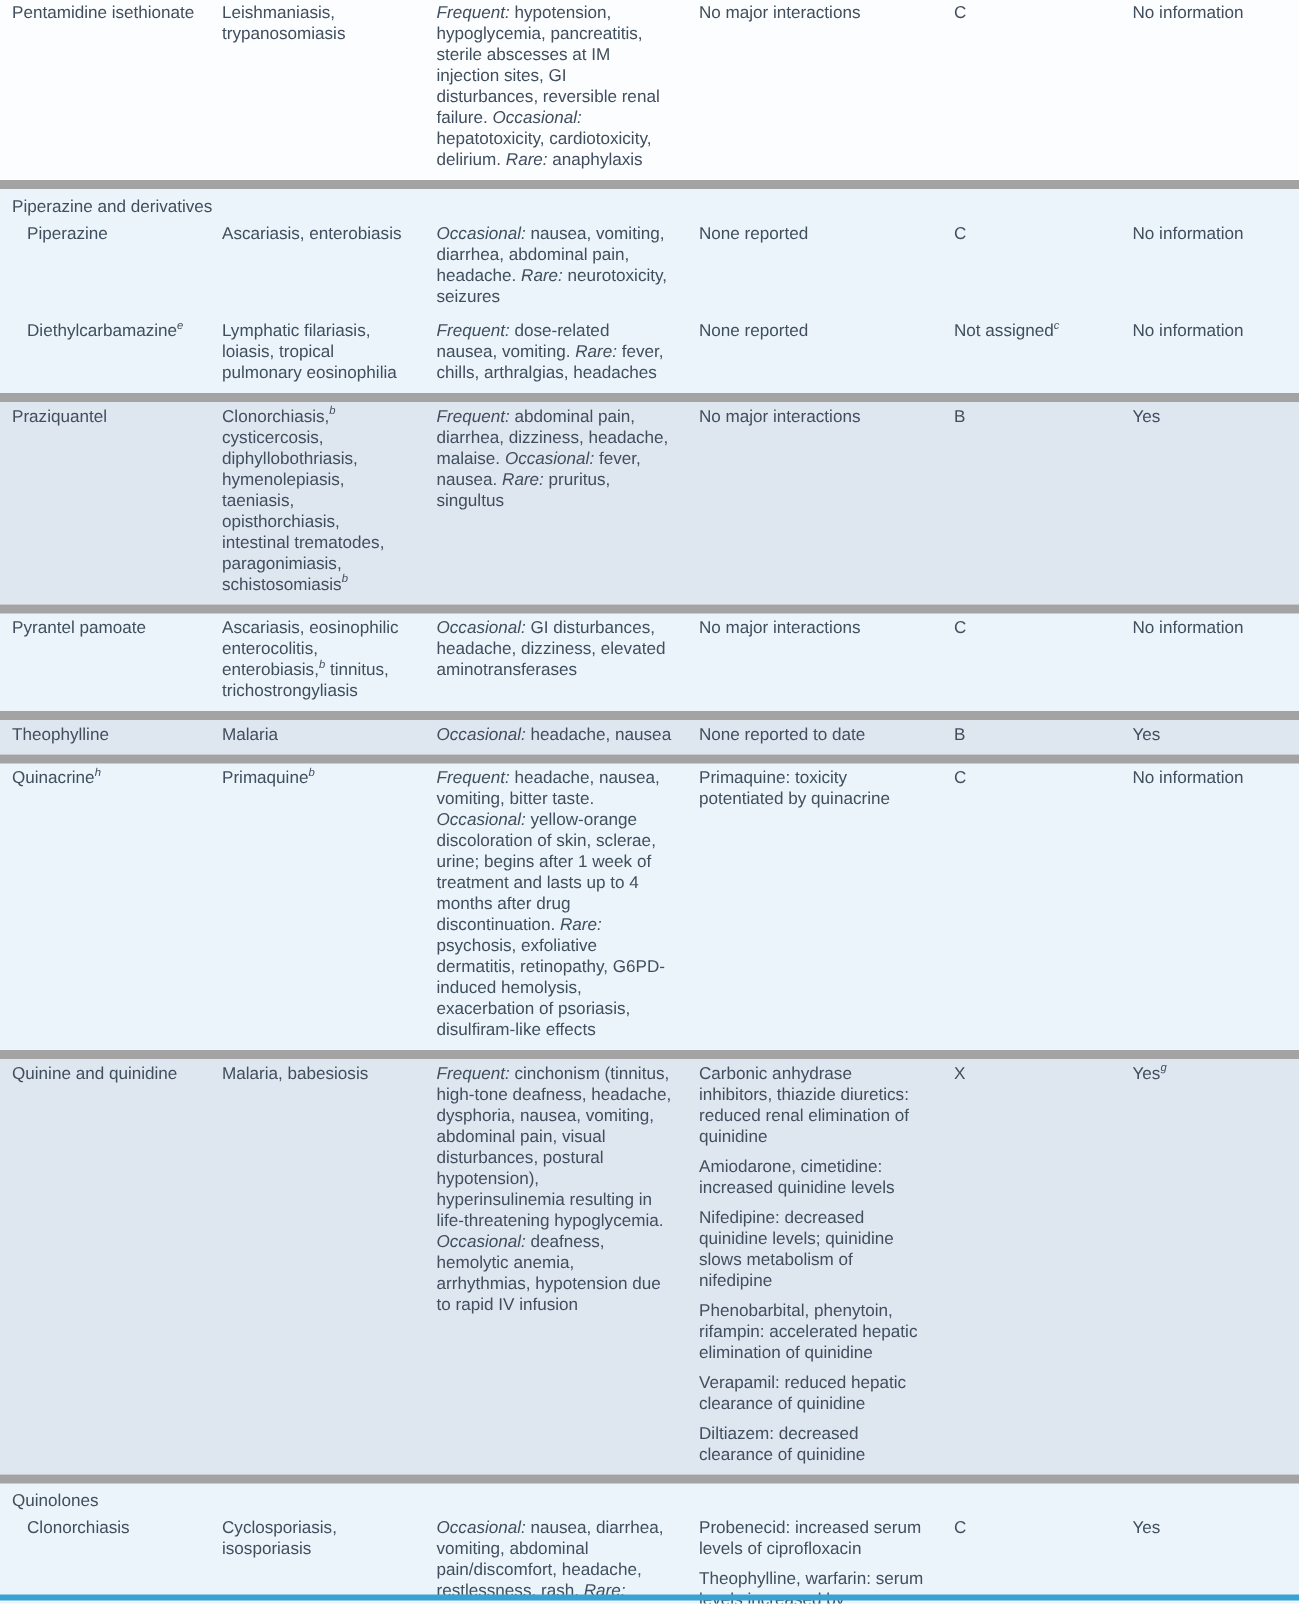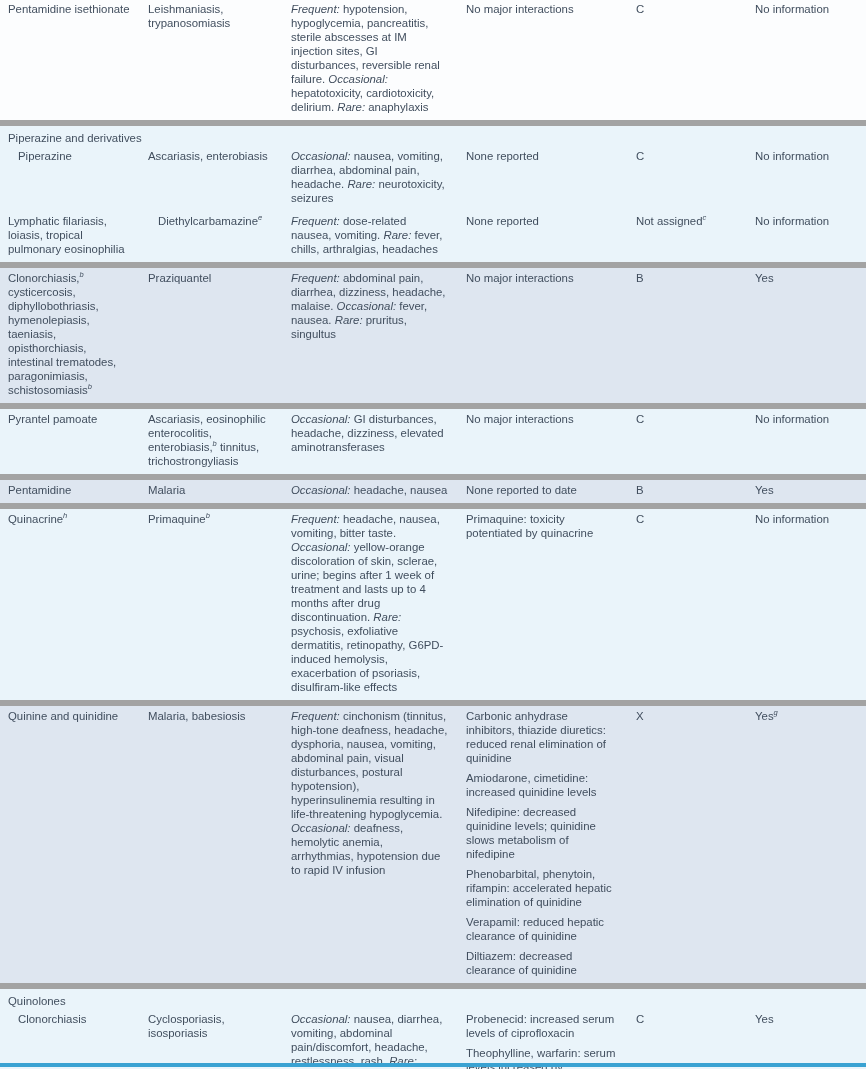--- a/index.html
+++ b/index.html
@@ -81,48 +81,48 @@
           <p><span>None reported</span></p>
         </div>
         <div class="cell pregnancy">
           <p><span>C</span></p>
         </div>
         <div class="cell breastfeeding">
           <p><span>No information</span></p>
         </div>
       </div>
       <div class="row indent">
+        <div class="cell drug">
+          <p><span>Diethylcarbamazine</span><sup>e</sup></p>
+        </div>
         <div class="cell indications">
           <p><span>Lymphatic filariasis, loiasis, tropical pulmonary eosinophilia</span></p>
         </div>
-        <div class="cell drug">
-          <p><span>Diethylcarbamazine</span><sup>e</sup></p>
-        </div>
         <div class="cell adverse">
           <p><i>Frequent:</i><span> dose-related nausea, vomiting. </span><i>Rare:</i><span> fever, chills, arthralgias, headaches</span></p>
         </div>
         <div class="cell interactions">
           <p><span>None reported</span></p>
         </div>
         <div class="cell pregnancy">
           <p><span>Not assigned</span><sup>c</sup></p>
         </div>
         <div class="cell breastfeeding">
           <p><span>No information</span></p>
         </div>
       </div>
     </div>
     <div class="band shade-mid">
       <div class="row">
+        <div class="cell drug">
+          <p><span>Praziquantel</span></p>
+        </div>
         <div class="cell indications">
           <p><span>Clonorchiasis,</span><sup>b</sup><span> cysticercosis, diphyllobothriasis, hymenolepiasis, taeniasis, opisthorchiasis, intestinal trematodes, paragonimiasis, schistosomiasis</span><sup>b</sup></p>
         </div>
-        <div class="cell drug">
-          <p><span>Praziquantel</span></p>
-        </div>
         <div class="cell adverse">
           <p><i>Frequent:</i><span> abdominal pain, diarrhea, dizziness, headache, malaise. </span><i>Occasional:</i><span> fever, nausea. </span><i>Rare:</i><span> pruritus, singultus</span></p>
         </div>
         <div class="cell interactions">
           <p><span>No major interactions</span></p>
         </div>
         <div class="cell pregnancy">
           <p><span>B</span></p>
         </div>
         <div class="cell breastfeeding">
@@ -148,21 +148,21 @@
           <p><span>C</span></p>
         </div>
         <div class="cell breastfeeding">
           <p><span>No information</span></p>
         </div>
       </div>
     </div>
     <div class="band shade-mid">
       <div class="row">
         <div class="cell drug">
-          <p><span>Pentamidine</span></p>
+          <p><span>Theophylline</span></p>
         </div>
         <div class="cell indications">
           <p><span>Malaria</span></p>
         </div>
         <div class="cell adverse">
           <p><i>Occasional:</i><span> headache, nausea</span></p>
         </div>
         <div class="cell interactions">
           <p><span>None reported to date</span></p>
         </div>

